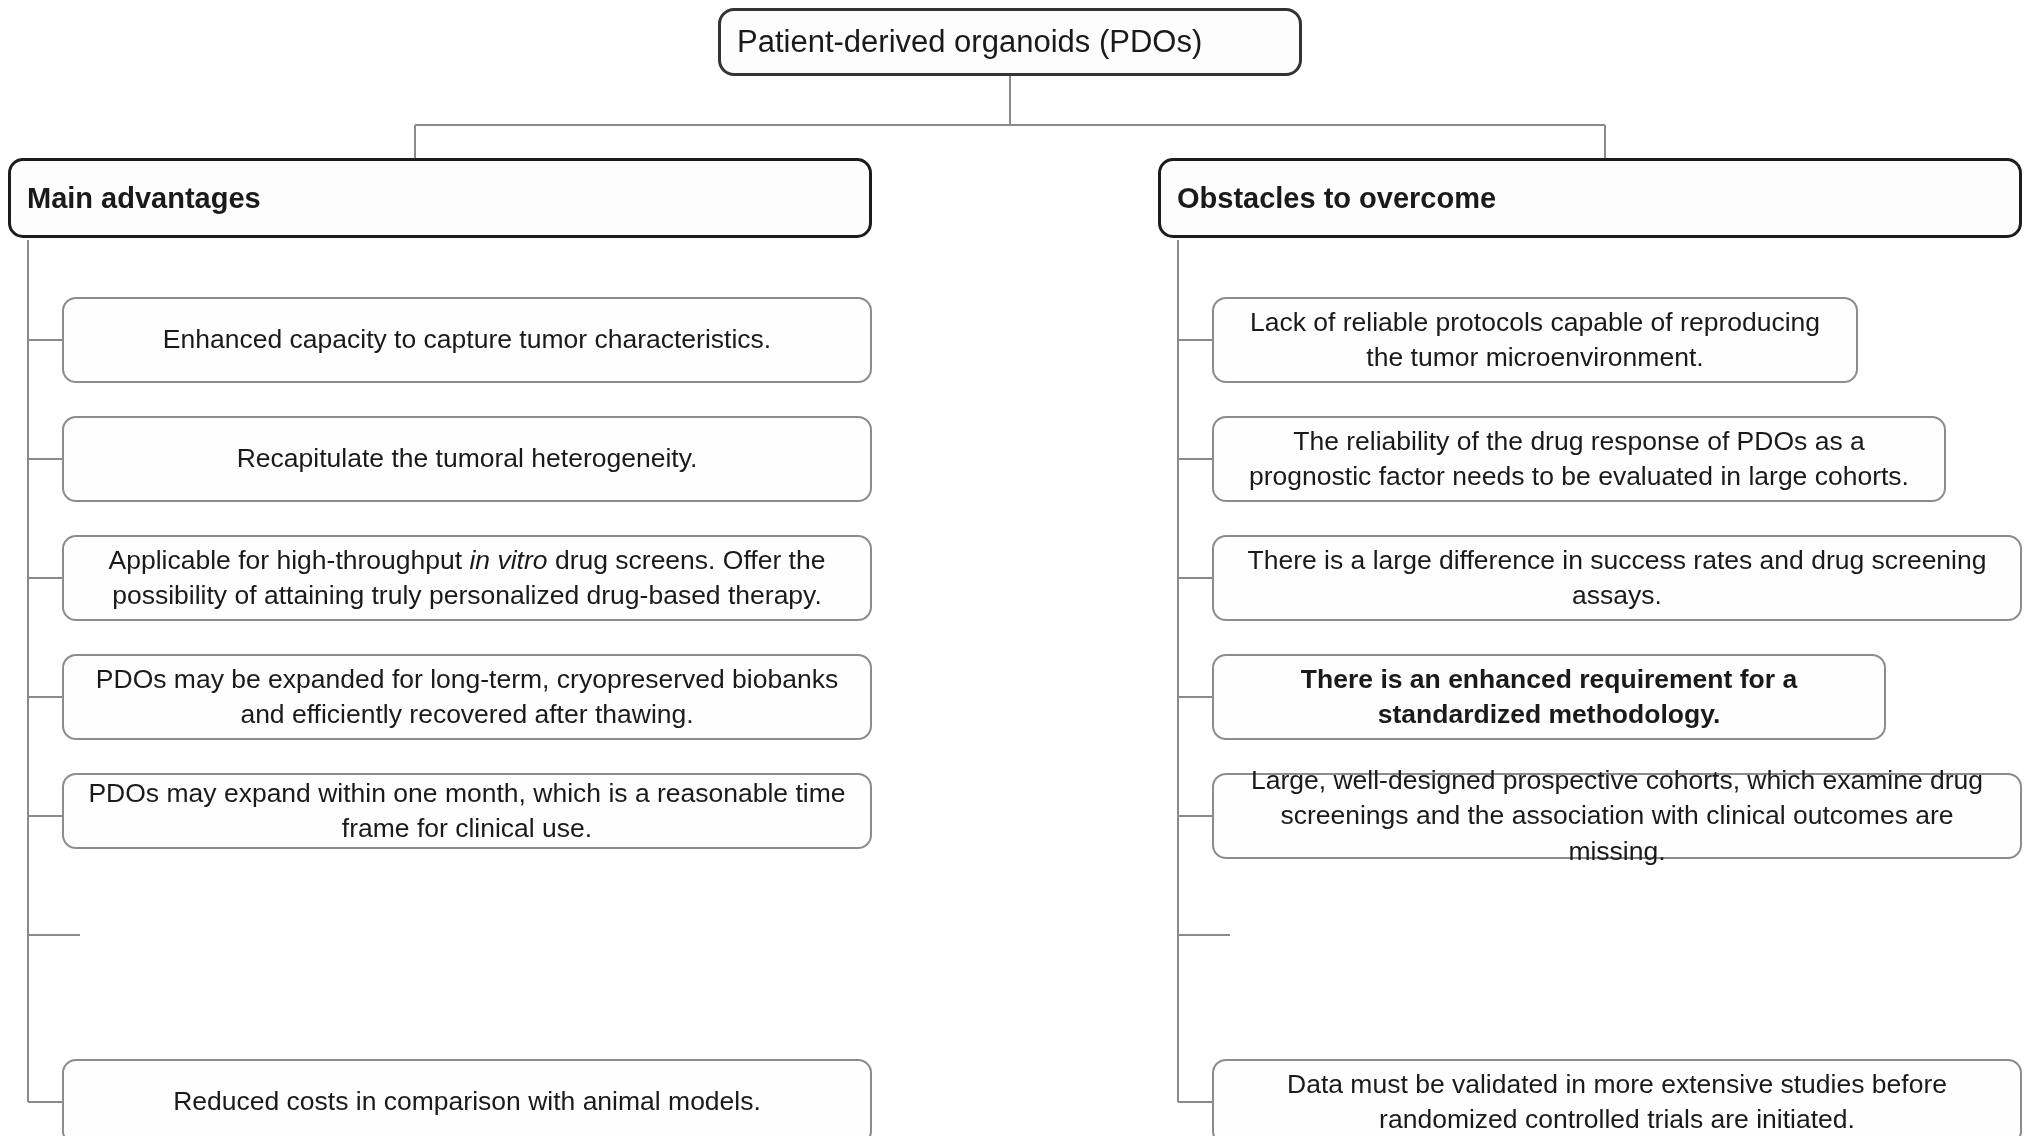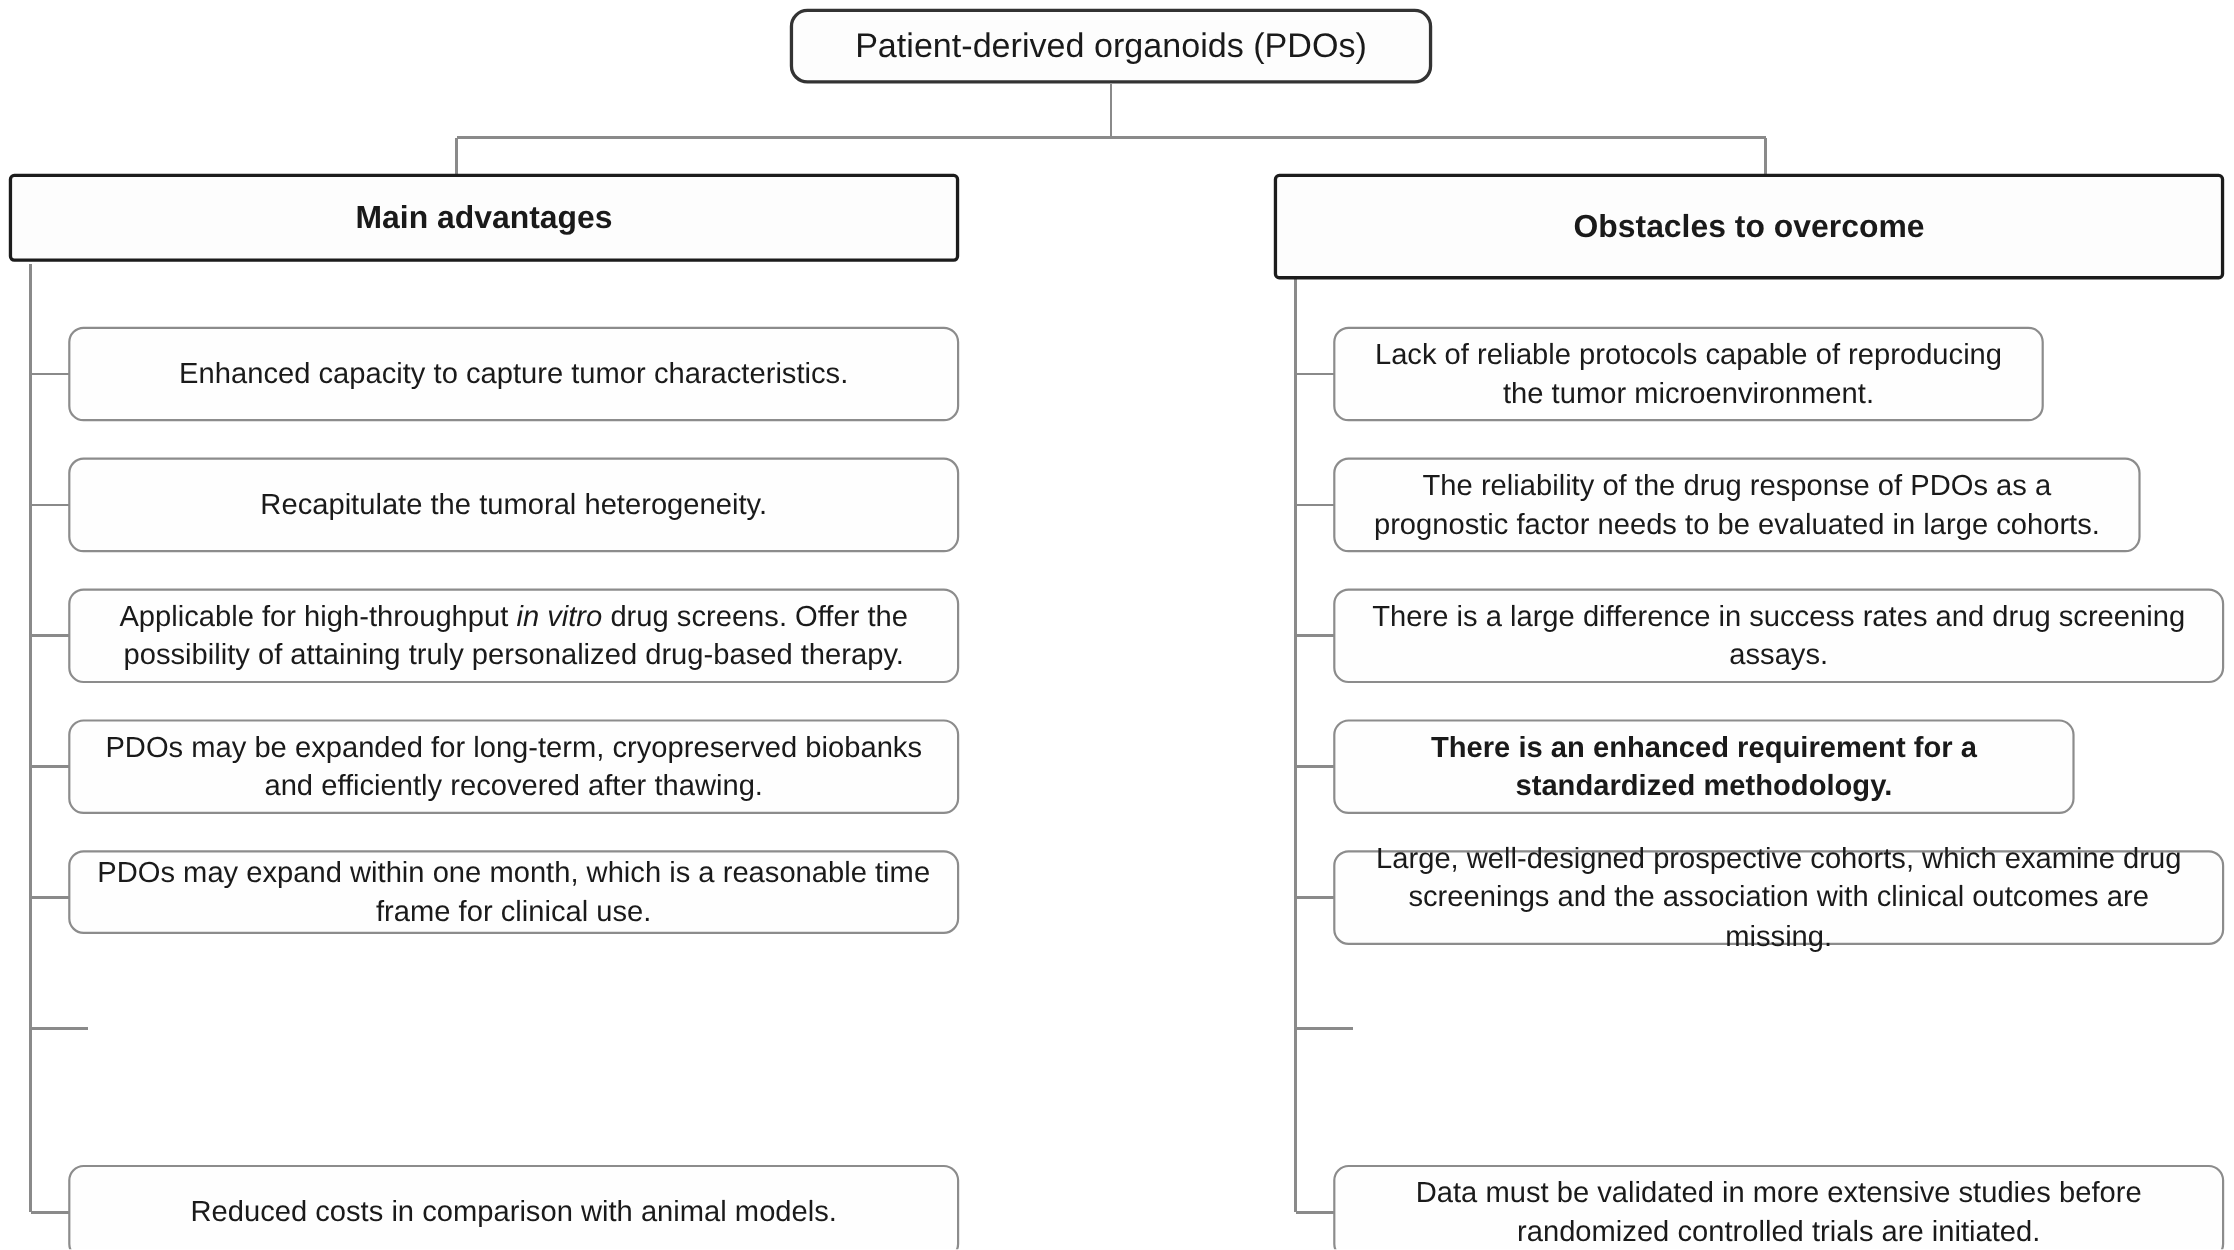--- a/index.html
+++ b/index.html
@@ -30,39 +30,39 @@
 
   
   .node {
     position: absolute;
     box-sizing: border-box;
     background: #fdfdfd;
     border: 2.5px solid #3a3a3a;
     border-radius: 14px;
     display: flex;
     align-items: center;
-    justify-content: center;
+    justify-content: flex-start;
     text-align: center;
     padding: 6px 16px;
     line-height: 1.34;
   }
 
   .node.root {
     border-color: #333333;
     border-width: 3px;
     font-size: 31px;
     border-radius: 16px;
   }
 
   .node.header {
     border-color: #1c1c1c;
     border-width: 3.5px;
     font-weight: bold;
     font-size: 29px;
-    border-radius: 5px;
+    border-radius: 15px;
   }
 
   .node.leaf {
     border-color: #8c8c8c;
     border-width: 2.5px;
     font-size: 26.5px;
     border-radius: 14px;
     background: #fefefe;
   }
 
@@ -109,21 +109,21 @@
   </svg>
 
   <div class="node root" style="left:718px; top:8px; width:584px; height:68px;">
     <span class="txt">Patient-derived organoids (PDOs)</span>
   </div>
 
   <div class="node header" style="left:8px; top:158px; width:864px; height:80px;">
     <span class="txt">Main advantages</span>
   </div>
 
-  <div class="node header" style="left:1158px; top:158px; width:864px; height:96px;">
+  <div class="node header" style="left:1158px; top:158px; width:864px; height:80px;">
     <span class="txt">Obstacles to overcome</span>
   </div>
 
   <div class="node leaf" style="left:62px; top:416px; width:810px; height:86px;">
     <span class="txt">Recapitulate the tumoral heterogeneity.</span>
   </div>
 
   <div class="node leaf" style="left:62px; top:297px; width:810px; height:86px;">
     <span class="txt">Enhanced capacity to capture tumor characteristics.</span>
   </div>

